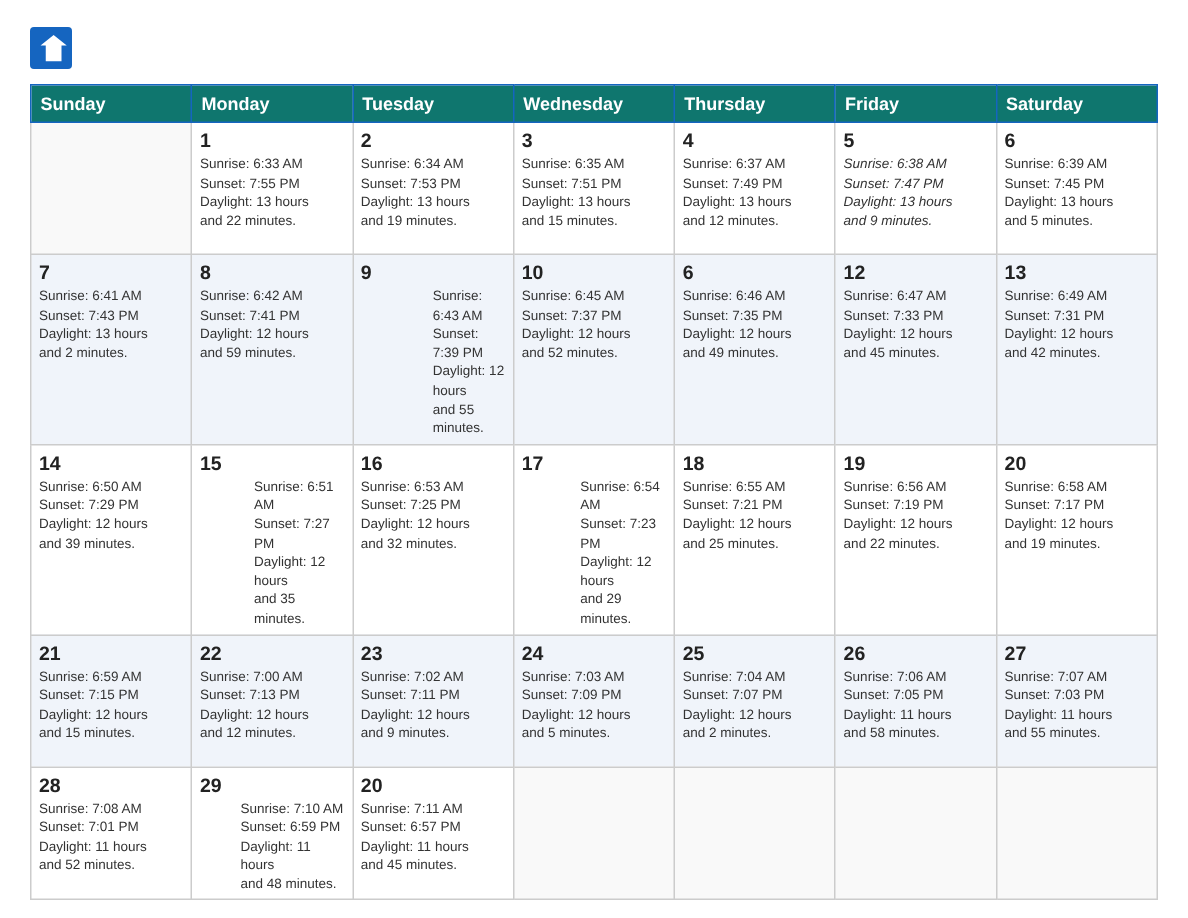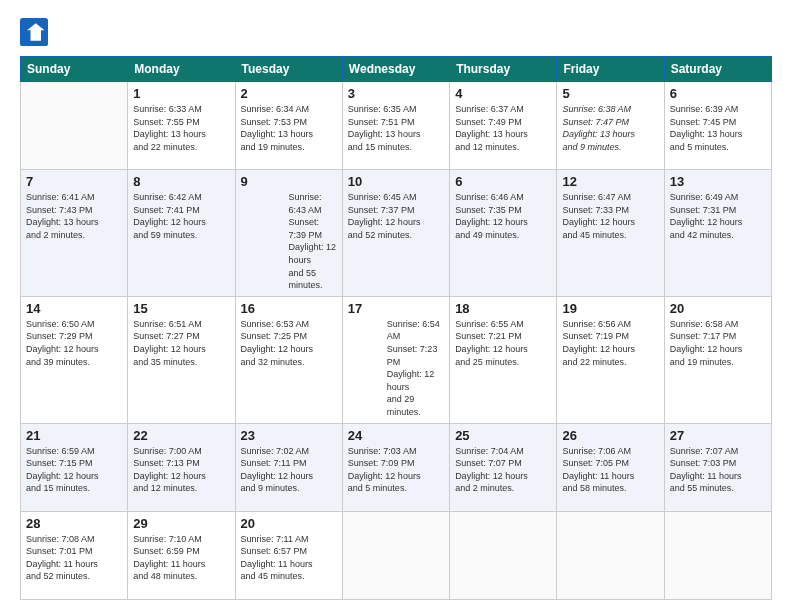--- a/index.html
+++ b/index.html
@@ -222,21 +222,21 @@
         <tr>
           <td>
             <span class="day-number">14</span>
             <div class="cell-text" style="white-space: pre-line;">Sunrise: 6:50 AM
 Sunset: 7:29 PM
 Daylight: 12 hours
 and 39 minutes.</div>
           </td>
           <td>
             <span class="day-number">15</span>
-            <div class="cell-text" style="white-space: pre-line;">Sunrise: 6:51 AM
+            <div class="cell-text" style="white-space: pre-line; margin-left: 36px;">Sunrise: 6:51 AM
 Sunset: 7:27 PM
 Daylight: 12 hours
 and 35 minutes.</div>
           </td>
           <td>
             <span class="day-number">16</span>
             <div class="cell-text" style="white-space: pre-line;">Sunrise: 6:53 AM
 Sunset: 7:25 PM
 Daylight: 12 hours
 and 32 minutes.</div>
@@ -324,21 +324,21 @@
         <tr>
           <td>
             <span class="day-number">28</span>
             <div class="cell-text" style="white-space: pre-line;">Sunrise: 7:08 AM
 Sunset: 7:01 PM
 Daylight: 11 hours
 and 52 minutes.</div>
           </td>
           <td>
             <span class="day-number">29</span>
-            <div class="cell-text" style="white-space: pre-line;">Sunrise: 7:10 AM
+            <div class="cell-text" style="white-space: pre-line; margin-left: 27px;">Sunrise: 7:10 AM
 Sunset: 6:59 PM
 Daylight: 11 hours
 and 48 minutes.</div>
           </td>
           <td>
             <span class="day-number">20</span>
             <div class="cell-text" style="white-space: pre-line;">Sunrise: 7:11 AM
 Sunset: 6:57 PM
 Daylight: 11 hours
 and 45 minutes.</div>

